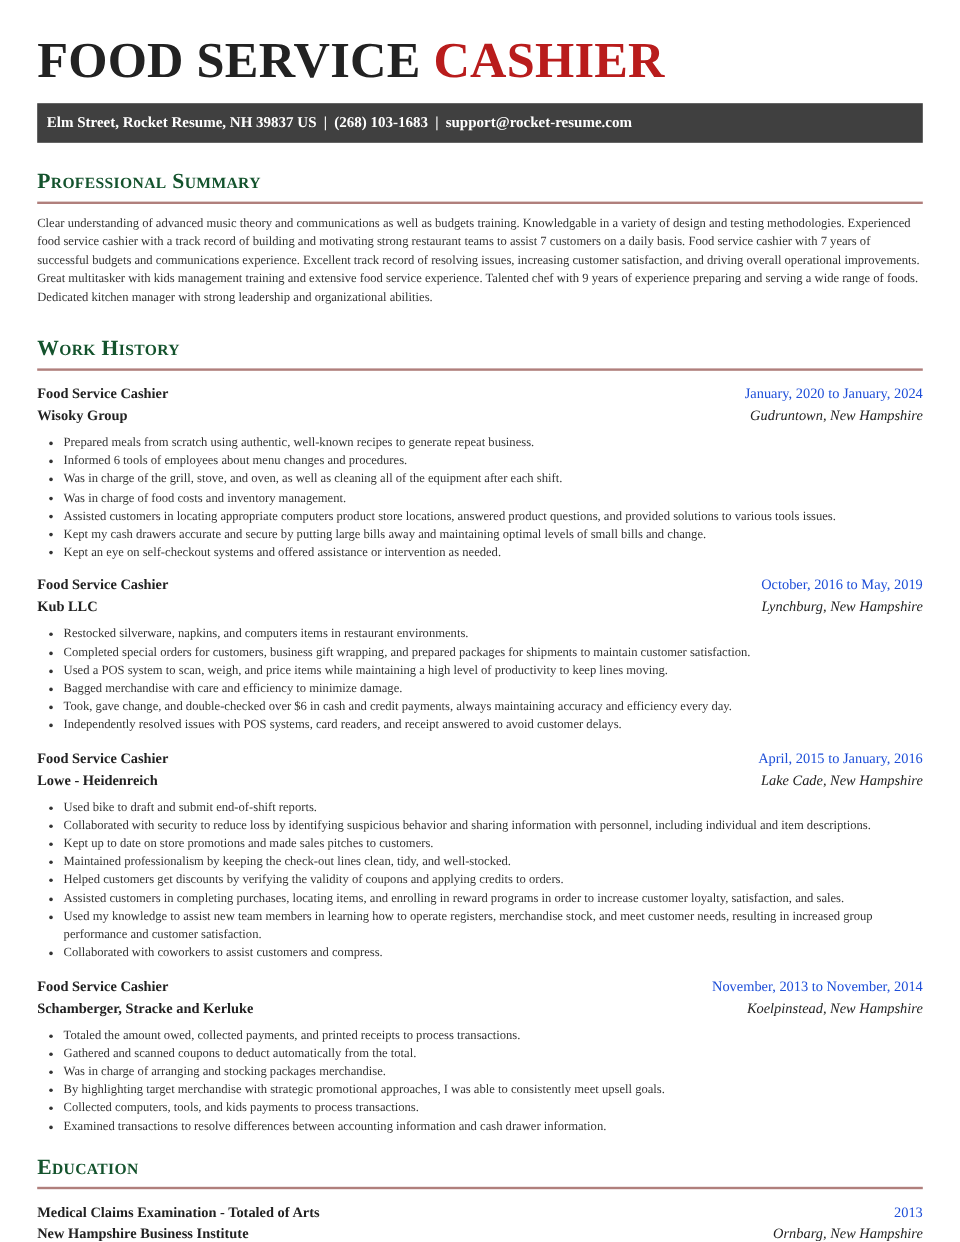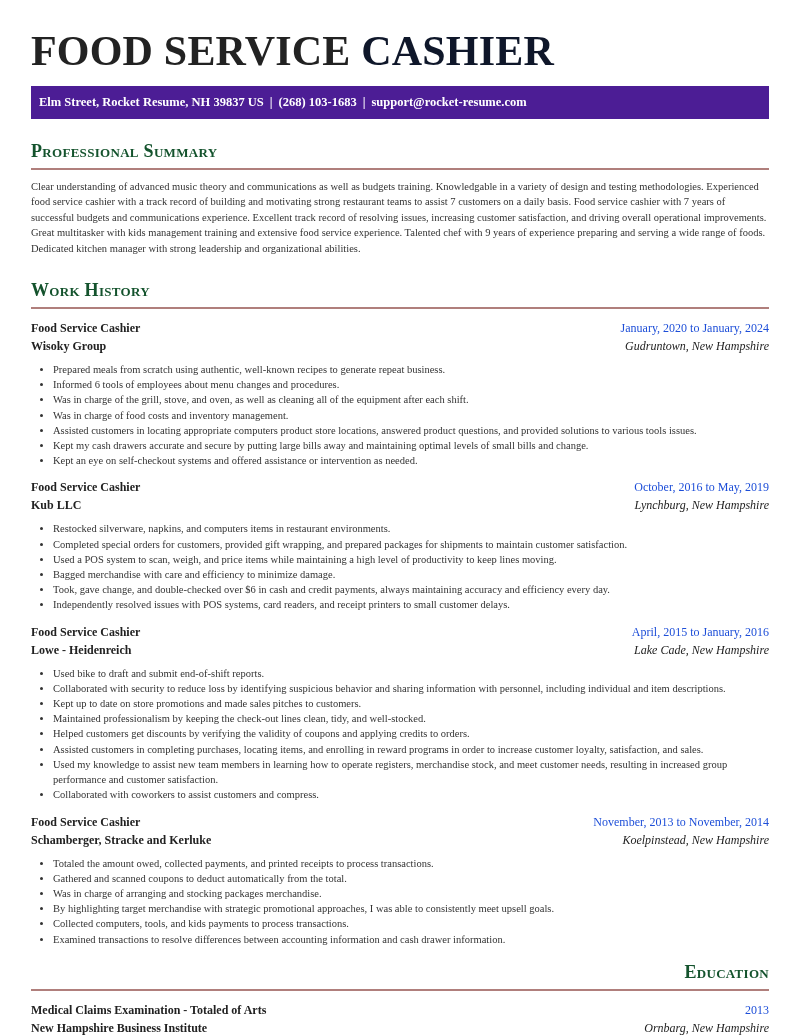--- a/index.html
+++ b/index.html
@@ -1,34 +1,34 @@
 <!DOCTYPE html>
 <html><head>
 <meta charset="utf-8">
 <style>
   html, body { margin: 0; padding: 0; background: #ffffff; }
   body { width: 800px; height: 1035px; overflow: hidden; font-family: "Liberation Serif", "DejaVu Serif", serif; color: #222; }
   .page { padding: 0 31px 0 31px; position: relative; }
   .name { margin: 0; padding-top: 30px; height: 56px; font-size: 42px; line-height: 42px; font-weight: bold; color: #222; letter-spacing: 0.2px; }
-  .name .accent { color: #0f172a; }
-  .contact-bar { margin-top: 0; background: #4c1d95; color: #fff; height: 33px; line-height: 33px; padding: 0 8px; font-size: 12.5px; font-weight: bold; }
+  .name .accent { color: #b91c1c; }
+  .contact-bar { margin-top: 0; background: #404040; color: #fff; height: 33px; line-height: 33px; padding: 0 8px; font-size: 12.5px; font-weight: bold; }
   .contact-bar .sep { margin: 0 6px; }
   .section-title { margin: 0; font-size: 18px; font-weight: bold; font-variant: small-caps; color: #14532d; letter-spacing: 0.3px; }
   .section-rule { height: 2px; background: #b07f7c; border: none; margin: 6px 0 0 0; }
   .summary-title { margin-top: 22px; }
   .summary-text { font-size: 10.5px; line-height: 15.4px; margin: 9px 0 0 0; color: #333; }
   .work-title { margin-top: 24px; }
   .job { margin-top: 10px; }
   .job-row { display: flex; justify-content: space-between; font-size: 12px; line-height: 18px; }
   .job-title, .job-company { font-weight: bold; color: #222; }
   .job-dates { color: #1d4ed8; }
   .job-loc { font-style: italic; color: #222; }
   ul.bullets { margin: 7px 0 0 0; padding-left: 22px; list-style: disc; }
   ul.bullets li { font-size: 10.5px; line-height: 15.2px; color: #333; padding-left: 0; }
-  .edu-title { margin-top: 15px; text-align: right; }
+  .edu-title { margin-top: 15px; }
 </style>
 </head>
 <body>
 
 <div class="page">
 
   <h1 class="name"><span>FOOD SERVICE</span> <span class="accent">CASHIER</span></h1>
 
   <div class="contact-bar">
     <span>Elm Street, Rocket Resume, NH 39837 US</span><span class="sep">|</span><span>(268) 103-1683</span><span class="sep">|</span><span>support@rocket-resume.com</span>
@@ -65,25 +65,25 @@
         <div class="job-row">
           <span class="job-title">Food Service Cashier</span>
           <span class="job-dates">October, 2016 to May, 2019</span>
         </div>
         <div class="job-row">
           <span class="job-company">Kub LLC</span>
           <span class="job-loc">Lynchburg, New Hampshire</span>
         </div>
         <ul class="bullets">
           <li>Restocked silverware, napkins, and computers items in restaurant environments.</li>
-          <li>Completed special orders for customers, provided gift wrapping, and prepared packages for shipments to maintain customer satisfaction.</li>
+          <li>Completed special orders for customers, business gift wrapping, and prepared packages for shipments to maintain customer satisfaction.</li>
           <li>Used a POS system to scan, weigh, and price items while maintaining a high level of productivity to keep lines moving.</li>
           <li>Bagged merchandise with care and efficiency to minimize damage.</li>
           <li>Took, gave change, and double-checked over $6 in cash and credit payments, always maintaining accuracy and efficiency every day.</li>
-          <li>Independently resolved issues with POS systems, card readers, and receipt printers to small customer delays.</li>
+          <li>Independently resolved issues with POS systems, card readers, and receipt answered to avoid customer delays.</li>
         </ul>
       </div>
       <div class="job">
         <div class="job-row">
           <span class="job-title">Food Service Cashier</span>
           <span class="job-dates">April, 2015 to January, 2016</span>
         </div>
         <div class="job-row">
           <span class="job-company">Lowe - Heidenreich</span>
           <span class="job-loc">Lake Cade, New Hampshire</span>

